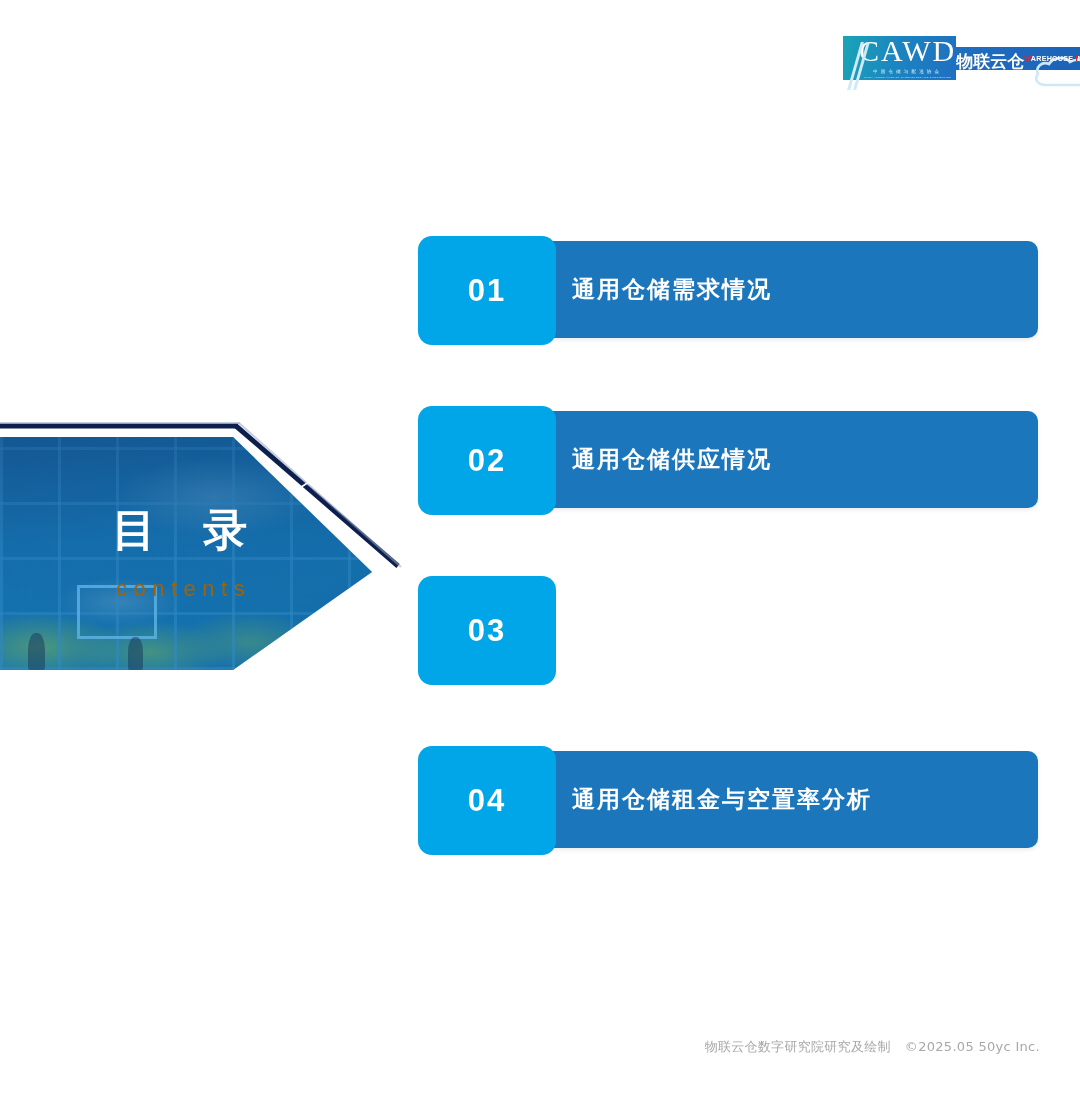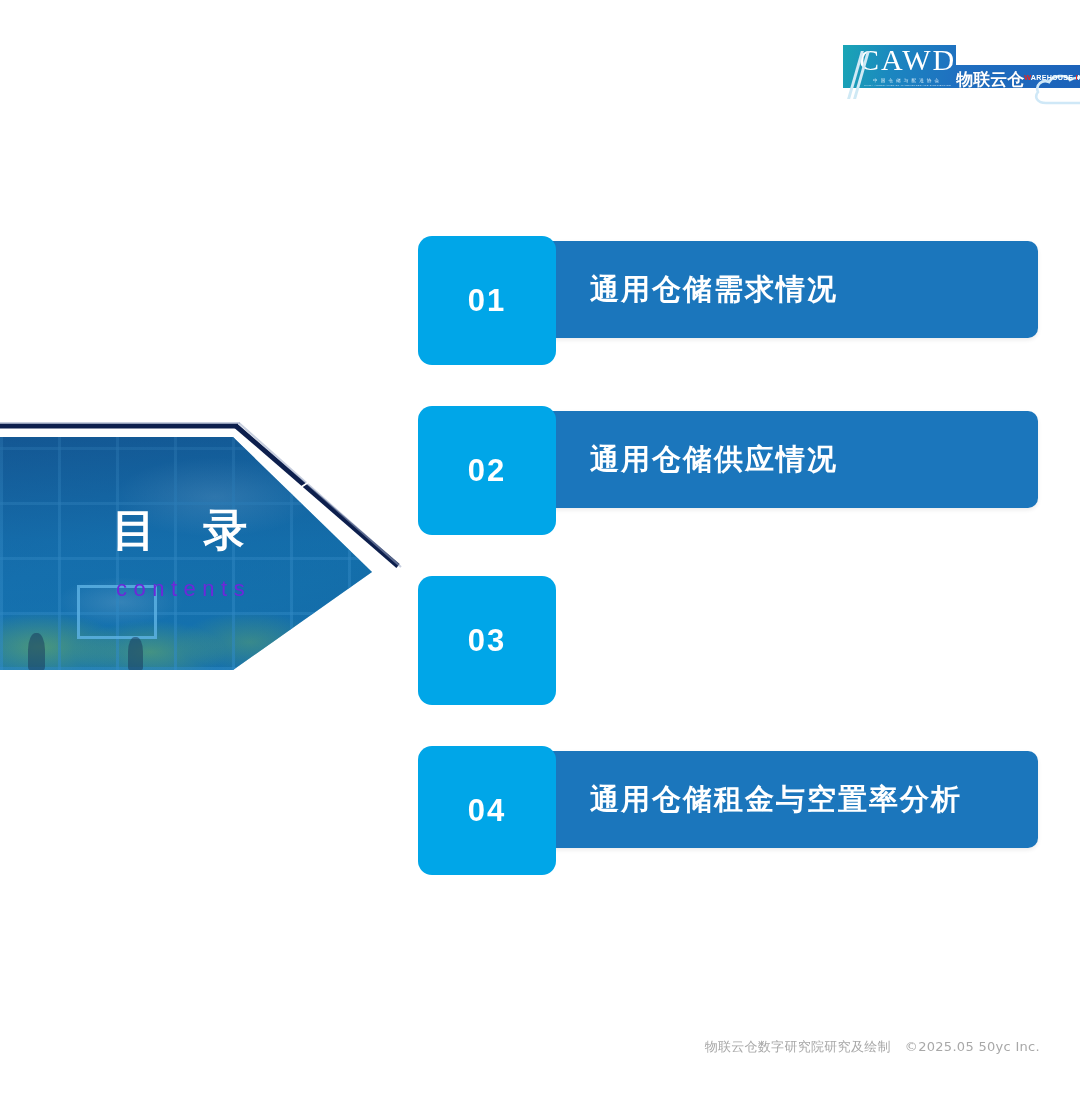--- a/index.html
+++ b/index.html
@@ -16,21 +16,21 @@
   }
 
   
   .logo-bar {
     position: absolute;
     left: 843px;
     top: 28px;
     width: 232px;
     height: 60px;
     display: flex;
-    align-items: flex-end;
+    align-items: center;
   }
   .logo-left {
     width: 135px;
     background: linear-gradient(100deg, #1aa5b5 0%, #1b86c0 45%, #1f6fc0 100%);
     position: relative;
     display: flex;
     align-items: center;
     justify-content: center;
   }
   .logo-slash {
@@ -193,21 +193,21 @@
     letter-spacing: 16px;
     line-height: 1;
     white-space: nowrap;
     font-family: "DejaVu Sans", "Liberation Sans", sans-serif;
   }
   .dir-sub {
     position: absolute;
     left: 116px;
     top: 578px;
     font-size: 22px;
-    color: #6d28d9;
+    color: #a16207;
     letter-spacing: 6.5px;
     line-height: 1;
     white-space: nowrap;
     font-family: "Liberation Sans", sans-serif;
   }
 
   
   .rows {
     position: absolute;
     left: 418px;
@@ -225,34 +225,34 @@
     top: 5px;
     right: 0;
     height: 97px;
     background: #1b76bc;
     border-radius: 10px;
     display: flex;
     align-items: center;
     box-shadow: 0 2px 4px rgba(0,0,0,0.08);
   }
   .row-title span {
-    margin-left: 70px;
-    color: #ffffff;
-    font-size: 29px;
+    margin-left: 52px;
+    color: #ffffff;
+    font-size: 23px;
     font-weight: bold;
     letter-spacing: 2px;
     white-space: nowrap;
     font-family: "DejaVu Sans", "Liberation Sans", sans-serif;
   }
   .row-num {
     position: absolute;
     left: 0;
     top: 0;
     width: 138px;
-    height: 129px;
+    height: 109px;
     background: #00a6e8;
     border-radius: 14px;
     display: flex;
     align-items: center;
     justify-content: center;
     z-index: 2;
     text-align: center;
   }
   .row-num b {
     color: #ffffff;

